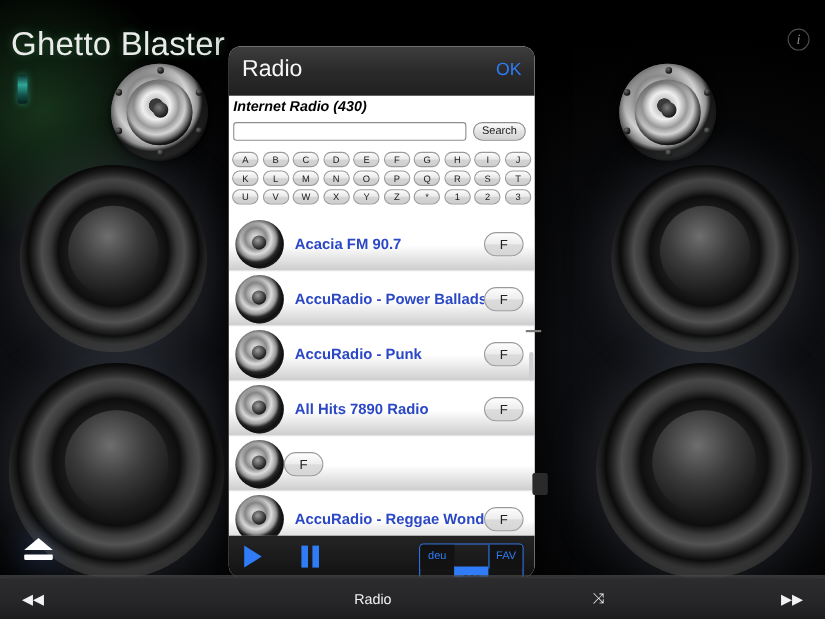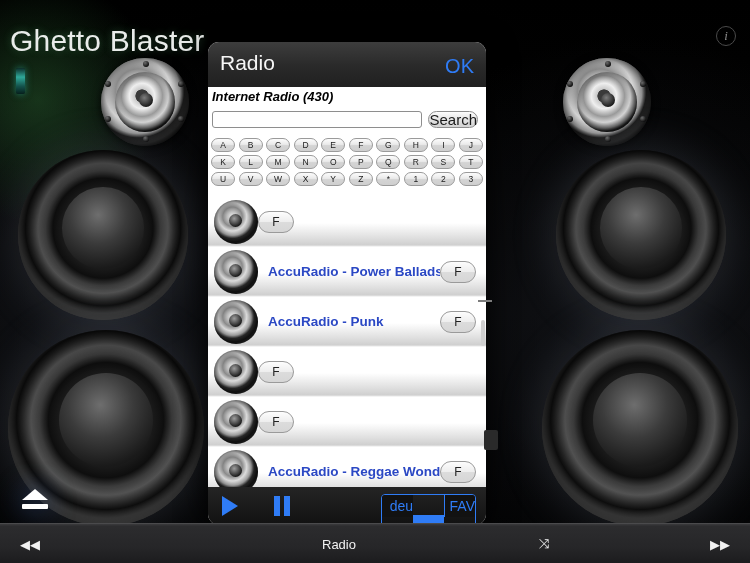--- a/index.html
+++ b/index.html
@@ -154,42 +154,42 @@
     height:45px; flex:0 0 45px;
     background: linear-gradient(180deg,#3d3d3d 0%,#2a2a2a 52%,#202020 100%);
     position:relative;
   }
   .dlg-title {
     position:absolute; left:12px; top:9px;
     font-size:21px; color:#f6f6f6; font-weight:400;
   }
   .dlg-ok {
     position:absolute; right:12px; top:13px;
-    font-size:20px; color:#2f7cf6; font-weight:500;
+    font-size:16px; color:#2f7cf6; font-weight:500;
   }
   .dlg-sub {
     flex:0 0 20px; padding:2px 0 0 4px;
     font-size:13px; font-weight:bold; font-style:italic; color:#000;
     background:#fff;
   }
   .search-row {
     flex:0 0 24px; display:flex; align-items:center; gap:6px;
     padding:0 8px 0 4px; background:#fff;
   }
   .search-input {
     flex:1 1 auto; height:17px;
     border:1px solid #8e8e8e; border-radius:3px;
     background:#fff; font-size:10px; padding:0 3px;
     font-family:"Liberation Sans",sans-serif;
   }
   .search-btn {
     flex:0 0 48px; height:17px; border-radius:9px;
     border:1px solid #8d8d8d;
     background: linear-gradient(180deg,#fdfdfd,#e2e2e2 55%,#d2d2d2);
-    font-size:15px; color:#1a1a1a; text-align:center; line-height:15px;
+    font-size:10px; color:#1a1a1a; text-align:center; line-height:15px;
   }
   .keys {
     flex:0 0 auto; background:#fff; padding:7px 3px 8px 3px;
   }
   .keyrow { display:flex; justify-content:space-between; margin-bottom:3px; }
   .key {
     width:24px; height:14px; border-radius:7px;
     border:1px solid #9a9a9a;
     background: linear-gradient(180deg,#fcfcfc 0%,#eaeaea 45%,#d4d4d4 55%,#cfcfcf 100%);
     font-size:8.5px; color:#1b1b1b; text-align:center; line-height:12px;
@@ -243,22 +243,22 @@
     border-left:16px solid #2f7cf6;
   }
   .fo-pause { position:absolute; left:66px; top:9px; width:16px; height:20px; }
   .fo-pause i { display:inline-block; width:6px; height:20px; background:#2f7cf6; }
   .fo-pause i+i { margin-left:4px; }
   .seg {
     position:absolute; right:10px; top:7px;
     display:flex; border:1px solid #2f7cf6; border-radius:4px; overflow:hidden;
   }
   .seg div {
-    width:31px; height:22px; line-height:22px; text-align:right;
-    font-size:14px; color:#2f7cf6; background:#121212;
+    width:31px; height:22px; line-height:22px; text-align:center;
+    font-size:10px; color:#2f7cf6; background:#121212;
   }
   .seg div.on { background:#2f7cf6; color:#0c0c0c;margin-top:20px; }
   .seg div+div { border-left:1px solid #2f7cf6; }
 
   .dlg-caret {
     position:absolute; left:335px; top:525px;
     width:0;height:0;
     border-left:10px solid transparent; border-right:10px solid transparent;
     border-top:11px solid #b5b5b5; z-index:26;
   }
@@ -365,37 +365,39 @@
           <div class="key">1</div>
           <div class="key">2</div>
           <div class="key">3</div>
         </div>
       </div>
 
     <div class="list" id="station-list">
         <div class="row">
           <div class="row-bg"></div>
           <div class="row-spk"></div>
+          <div class="row-name">Acacia FM 90.7</div>
           <div class="row-fav">F</div>
         </div>
         <div class="row">
           <div class="row-bg"></div>
           <div class="row-spk"></div>
           <div class="row-name">AccuRadio - Power Ballads</div>
           <div class="row-fav">F</div>
         </div>
         <div class="row">
           <div class="row-bg"></div>
           <div class="row-spk"></div>
           <div class="row-name">AccuRadio - Punk</div>
           <div class="row-fav">F</div>
         </div>
         <div class="row">
           <div class="row-bg"></div>
           <div class="row-spk"></div>
+          <div class="row-name">All Hits 7890 Radio</div>
           <div class="row-fav">F</div>
         </div>
         <div class="row">
           <div class="row-bg"></div>
           <div class="row-spk"></div>
           <div class="row-fav">F</div>
         </div>
         <div class="row">
           <div class="row-bg"></div>
           <div class="row-spk"></div>

